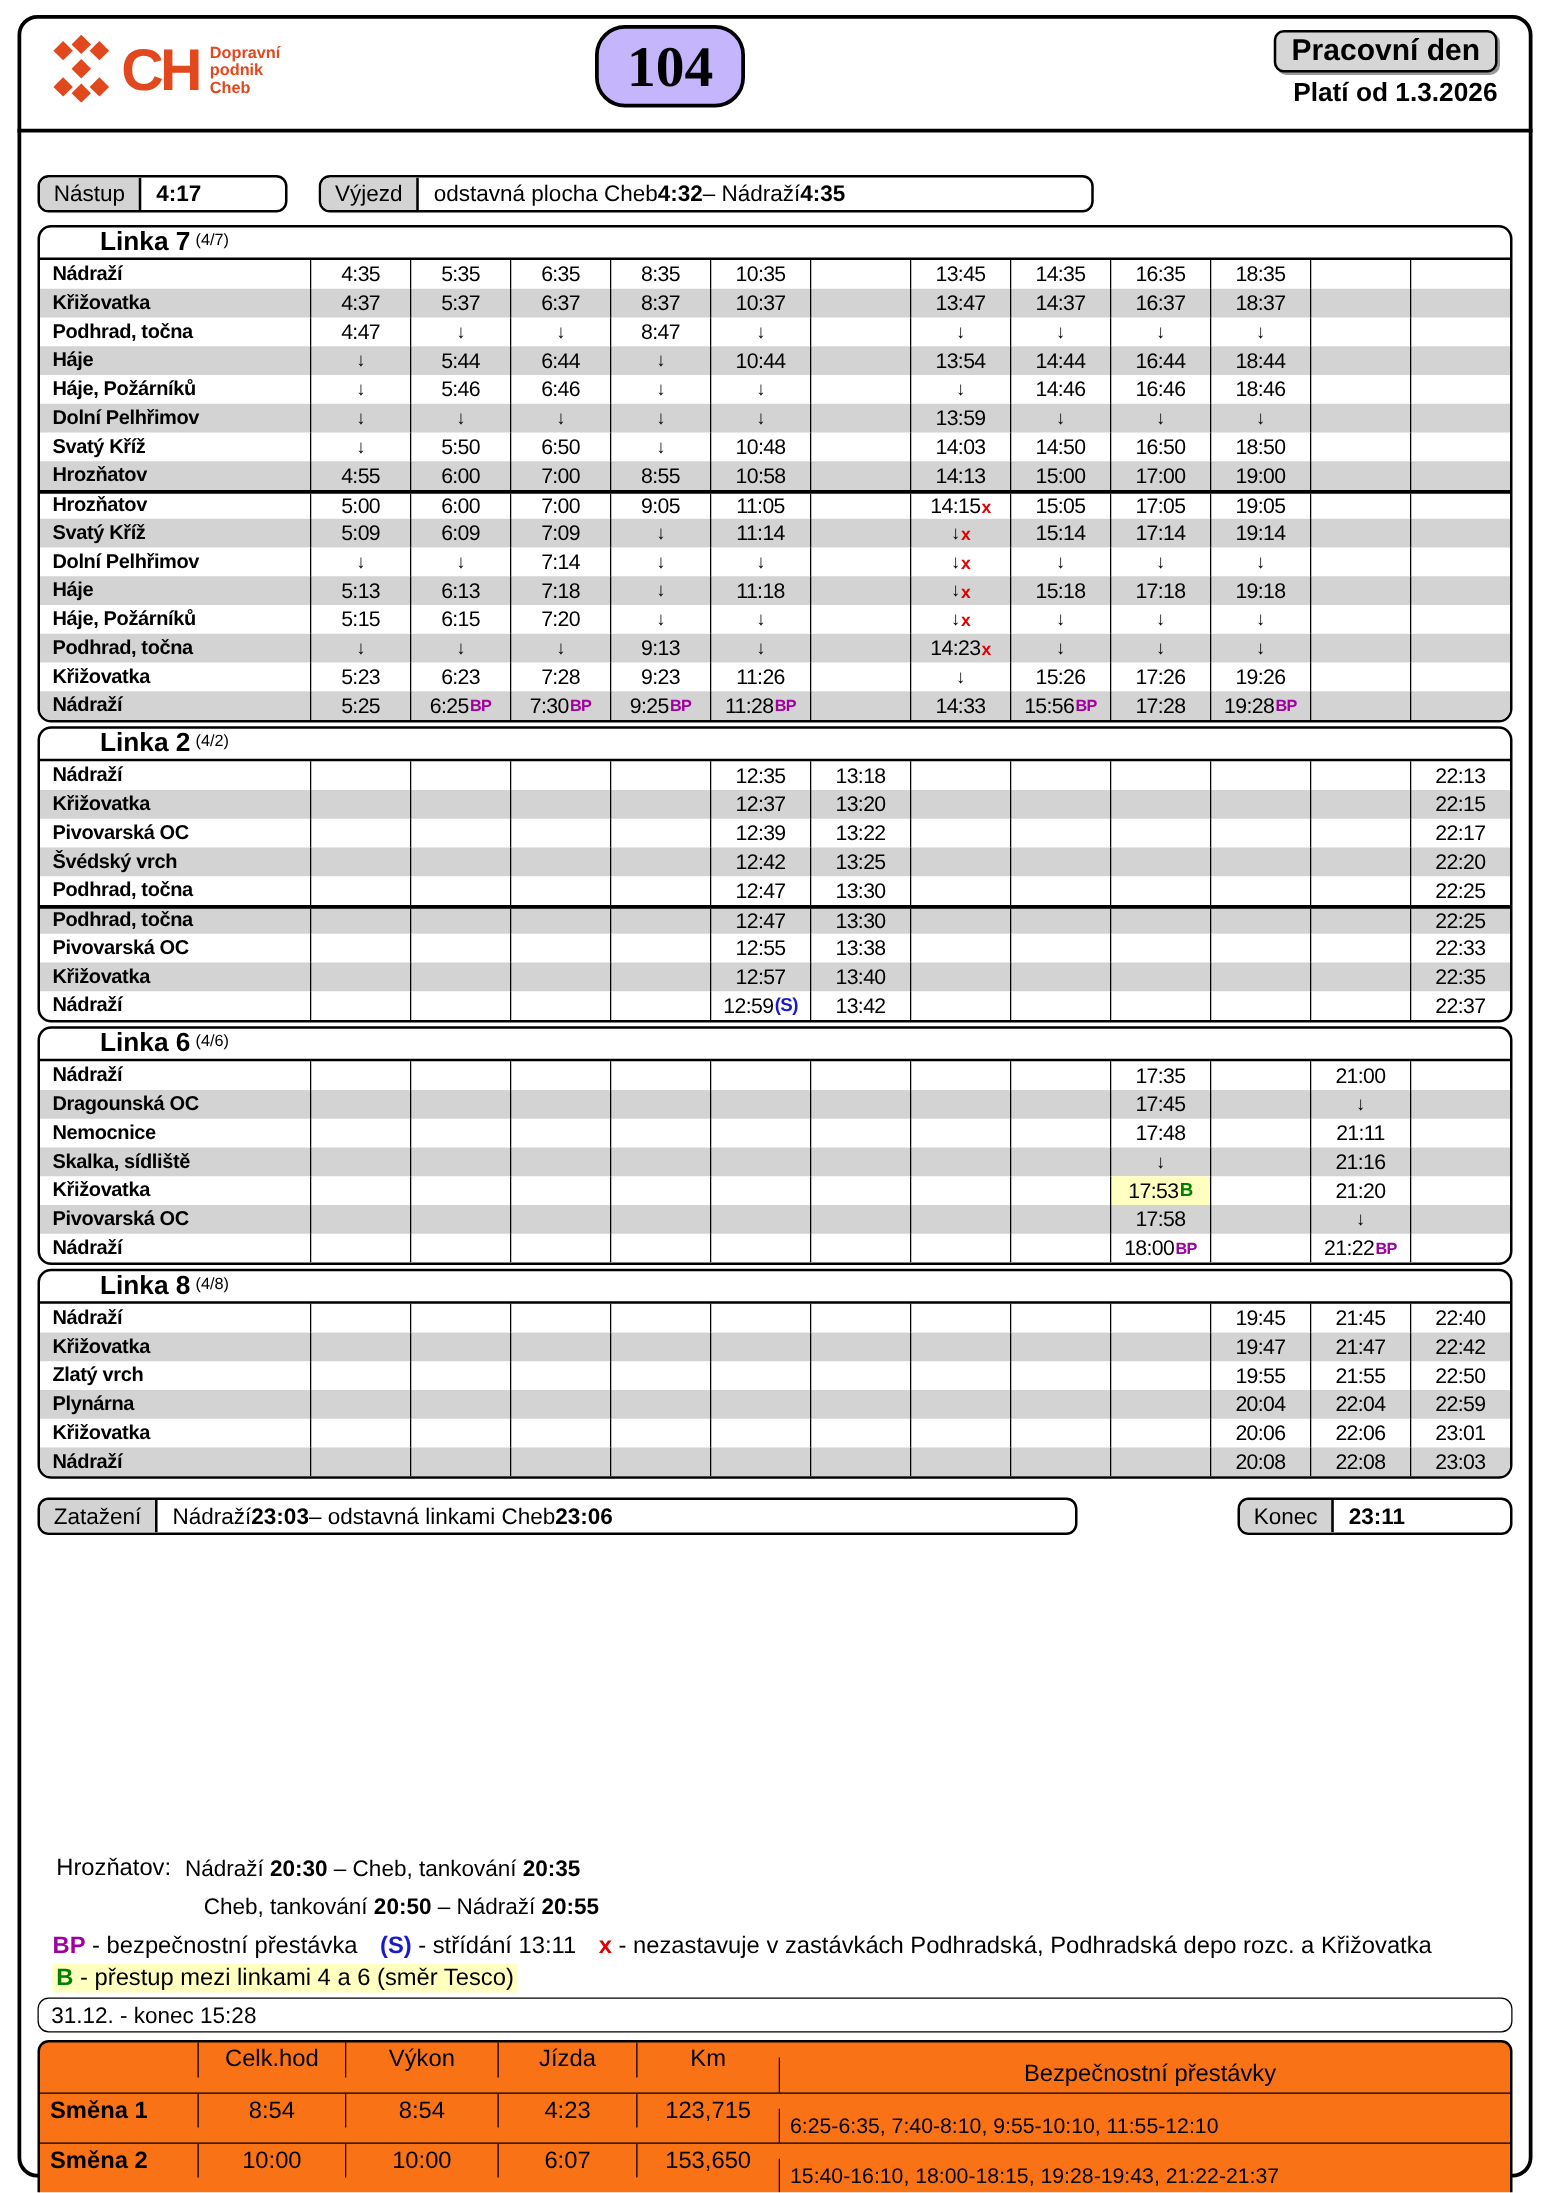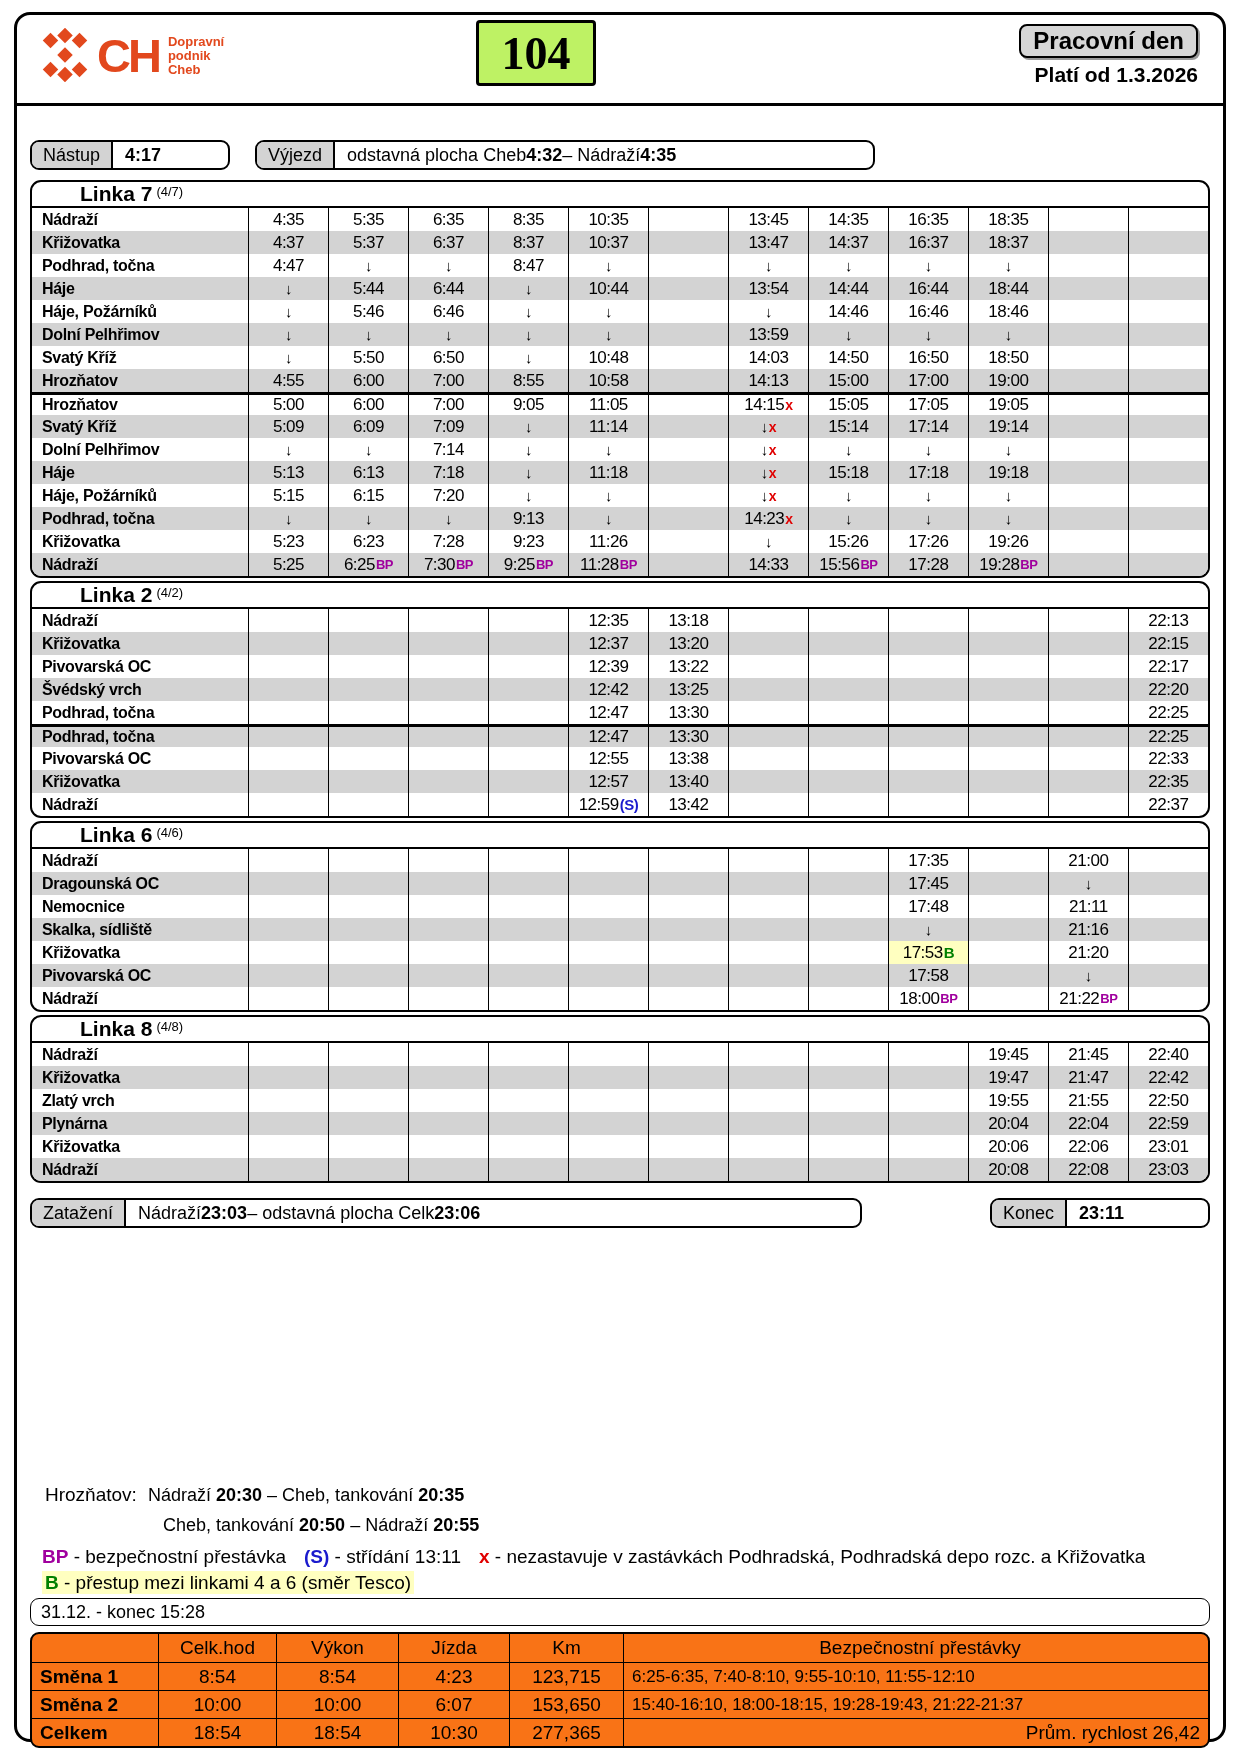--- a/index.html
+++ b/index.html
@@ -9,21 +9,21 @@
   .frame { position:absolute; left:14px; top:12px; width:1212px; height:1730px;
            border:3px solid #000; border-radius:16px; pointer-events:none; }
   .hdr-divider { position:absolute; left:14px; top:103px; width:1212px; height:0;
                  border-top:3px solid #000; }
 
   
   .logo { position:absolute; left:38px; top:28px; display:flex; align-items:center; gap:5px; }
   .logo-ch { font-size:47px; font-weight:bold; letter-spacing:-3px; line-height:1; }
   .logo-txt { font-size:13px; font-weight:bold; line-height:1.08; padding-left:4px; padding-top:2px; }
   .route-box { position:absolute; left:476px; top:20px; width:120px; height:66px;
-               background:#bef264; border:3px solid #000; border-radius:4px;
+               background:#c4b5fd; border:3px solid #000; border-radius:24px;
                display:flex; align-items:center; justify-content:center;
                font-family:"Liberation Serif", serif; font-weight:bold; font-size:46px; }
   .day-box { position:absolute; top:24px; right:42px; background:#d6d6d6;
              border:2.5px solid #000; border-radius:8px; padding:1px 12px;
              font-size:24px; font-weight:bold; box-shadow:2px 2px 0 #999; }
   .valid-from { position:absolute; top:63px; right:42px; font-size:21px; font-weight:bold; }
 
   
   .lbox { position:absolute; height:30px; display:flex; align-items:stretch;
           border:2px solid #000; border-radius:9px; overflow:hidden; background:#fff;text-align:right; }
@@ -85,21 +85,21 @@
   .srow { display:flex; border-top:1px solid #000; }
   .srow:first-child { border-top:none; }
   .scell { border-left:1px solid #000; height:27px; display:flex; align-items:center;
            justify-content:center; font-size:19px; white-space:nowrap; }
   .srow.head .scell { height:28px; }
   .scell:first-child { border-left:none; }
   .scell.c0 { width:126px; justify-content:flex-start; padding-left:8px; font-weight:bold; }
   .srow.head .scell.c0 { font-weight:normal; }
   .scell.c1 { width:118px; } .scell.c2 { width:122px; }
   .scell.c3 { width:111px; } .scell.c4 { width:114px; }
-  .scell.c5 { flex:1; justify-content:flex-start; padding-left:8px; font-size:17px; }
+  .scell.c5 { flex:1; justify-content:flex-start; padding-left:8px; font-size:17px;margin-top:12px; }
   .srow.head .scell.c5 { justify-content:center; font-size:19px; }
   .scell.c5.right { justify-content:flex-end; padding-right:8px; font-size:19px; }
 </style>
 </head>
 <body>
 
 <div class="page">
   <div class="frame"></div>
   <div class="hdr-divider"></div>
 
@@ -1157,21 +1157,21 @@
           </div>
         </div>
       </div>
     </div>
 
   <div class="lbox" id="zatazeni">
     <span class="lab">Zatažení</span>
     <span class="val">
         <span>Nádraží </span>
         <span class="bold">23:03</span>
-        <span> – odstavná plocha Celk </span>
+        <span> – odstavná linkami Cheb </span>
         <span class="bold">23:06</span>
       </span>
   </div>
   <div class="lbox" id="konec">
     <span class="lab">Konec</span>
     <span class="val bold">23:11</span>
   </div>
 
   <div class="abs" id="prejezdy-label">Hrozňatov:</div>
   <div class="abs pline" id="pline1"><span>Nádraží </span><span class="bold">20:30</span><span> – Cheb, tankování </span><span class="bold">20:35</span></div>

